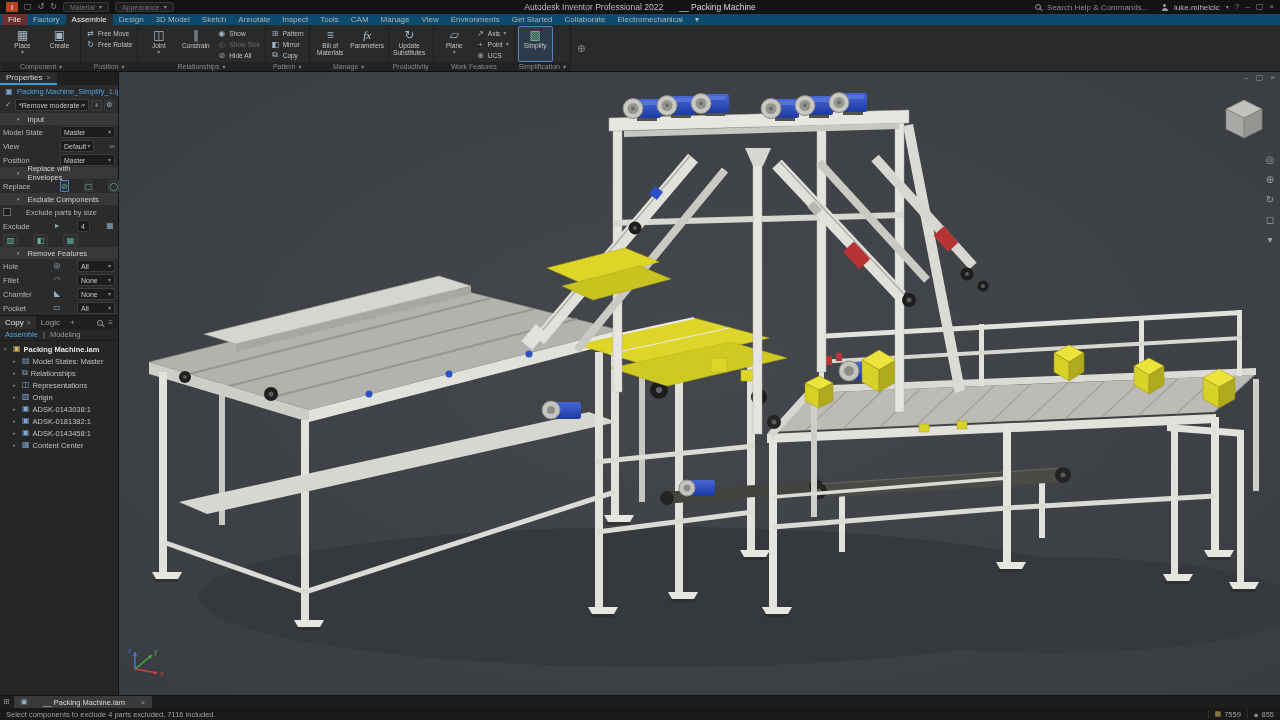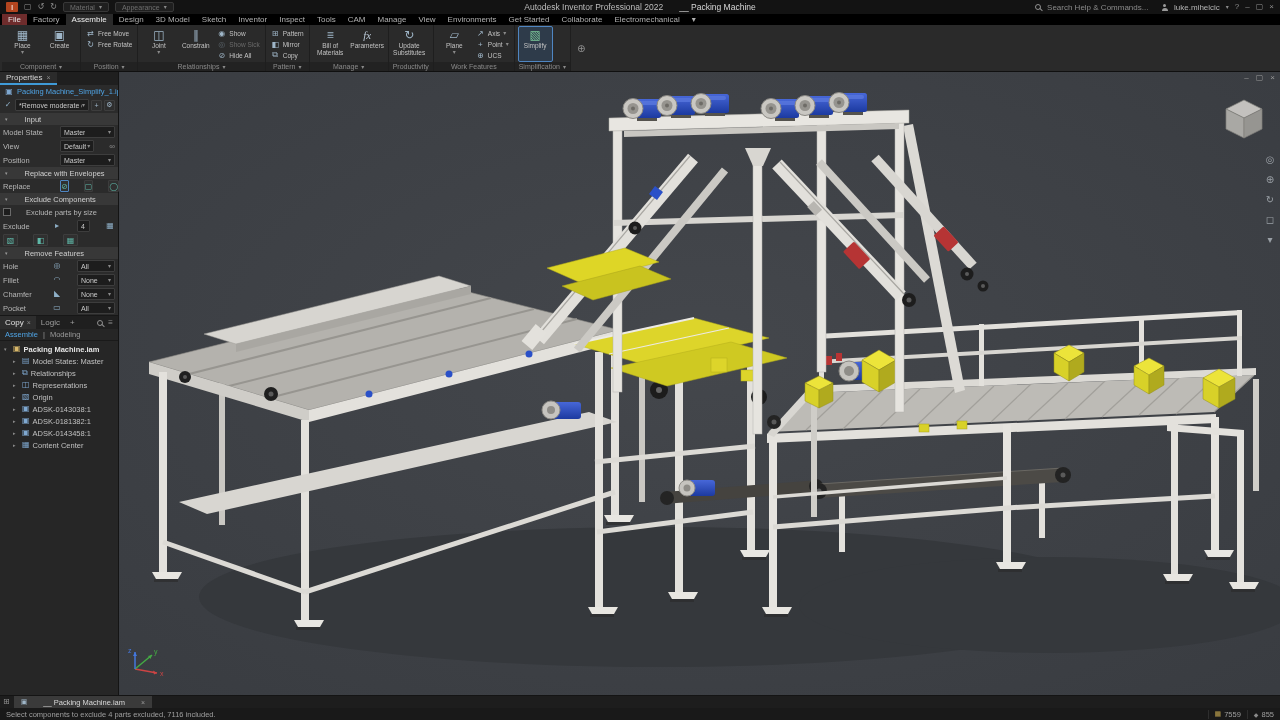--- a/index.html
+++ b/index.html
@@ -18,21 +18,21 @@
   .mag { width:6px; height:6px; border:1px solid #8f8f8f; border-radius:50%; position:relative; display:inline-block; }
   .mag::after { content:""; position:absolute; width:4px; height:1px; background:#8f8f8f; transform:rotate(45deg); right:-3px; bottom:-1px; }
   .searchin { background:transparent; border:none; outline:none; color:#9a9a9a; font-size:8px; width:108px; font-family:inherit; }
   .searchin::placeholder { color:#8a8a8a; }
   .personicon { width:7px; height:7px; position:relative; display:inline-block; }
   .personicon::before { content:""; position:absolute; top:0; left:2px; width:3px; height:3px; border-radius:50%; background:#9a9a9a; }
   .personicon::after { content:""; position:absolute; bottom:0; left:0.5px; width:6px; height:3px; border-radius:3px 3px 0 0; background:#9a9a9a; }
   .uname { color:#b5b5b5; font-size:8px; }
 
   
-  .ribbon-tabs { position:absolute; top:14px; left:0; right:0; height:11px; background:#000000; display:flex; align-items:stretch; padding-left:2px; font-size:8px; color:#b0b0b0; }
+  .ribbon-tabs { position:absolute; top:14px; left:0; right:0; height:11px; background:#0c4a6e; display:flex; align-items:stretch; padding-left:2px; font-size:8px; color:#b0b0b0; }
   .rtab { padding:0 6px; display:flex; align-items:center; white-space:nowrap; }
   .rtab.file { background:#6e2c2c; color:#e2e2e2; }
   .rtab.active { background:#2a2a2a; color:#ededed; }
 
   
   .ribbon { position:absolute; top:25px; left:0; right:0; height:47px; background:#2a2a2a; border-bottom:1px solid #101010; display:flex; align-items:stretch; padding-left:2px; }
   .rgroup { display:flex; flex-direction:column; border-right:1px solid #1e1e1e; }
   .rtools { flex:1; display:flex; align-items:stretch; padding:1px 3px 0 3px; gap:2px; }
   .rlabel { height:9px; background:#222222; color:#8a8a8a; font-size:7px; display:flex; align-items:center; justify-content:center; gap:3px; padding:0 4px; white-space:nowrap; }
   .tl { width:35px; display:flex; flex-direction:column; align-items:center; color:#c3c3c3; font-size:6.5px; text-align:center; line-height:1.1; padding-top:1px; border-radius:2px; border:1px solid transparent; }
@@ -52,21 +52,21 @@
   .props { background:#2b2b2b; border-bottom:1px solid #171717; }
   .props-tabs { height:13px; background:#1f1f1f; display:flex; align-items:center; font-size:8px; }
   .ptab { padding:0 6px; height:100%; display:flex; align-items:center; gap:4px; color:#d6d6d6; border-bottom:2px solid #3f9bd8; background:#2b2b2b; }
   .ptab .x { color:#8a8a8a; font-size:7px; }
   .partname { color:#4fa3e3; font-size:7.5px; padding:2px 4px; display:flex; gap:3px; align-items:center; white-space:nowrap; overflow:hidden; }
   .partname .pic { color:#7fa8d0; }
   .preset-row { display:flex; align-items:center; gap:2px; padding:1px 3px 2px 3px; }
   .dd { flex:1; min-width:0; background:#1d1d1d; border:1px solid #3d3d3d; height:12px; display:flex; align-items:center; justify-content:space-between; padding:0 3px; font-size:7px; color:#c9c9c9; border-radius:1px; }
   .ddv { overflow:hidden; white-space:nowrap; }
   .sq { width:11px; height:11px; border:1px solid #3d3d3d; background:#2e2e2e; color:#9fb6c8; font-size:7px; display:flex; align-items:center; justify-content:center; border-radius:1px; }
-  .sec { height:12px; background:#383838; color:#cfcfcf; display:flex; align-items:center; gap:17px; padding:0 5px; font-size:7.5px; }
+  .sec { height:12px; background:#383838; color:#cfcfcf; display:flex; align-items:center; gap:8px; padding:0 17px; font-size:7.5px; }
   .sec .tri { font-size:5px; color:#9a9a9a; }
   .prow { display:flex; align-items:center; height:14px; padding:0 3px; gap:15px; font-size:7.5px; color:#b5b5b5; }
   .plabel { width:42px; flex:none; white-space:nowrap; overflow:hidden; }
   .plabel.narrow { width:34px; }
   .pic { width:10px; flex:none; color:#8fb0c8; font-size:8px; text-align:center; line-height:1; }
   .cb { width:8px; height:8px; border:1px solid #6a6a6a; background:#1d1d1d; flex:none; }
   .ibtn { width:15px; height:12px; border:1px solid #3d3d3d; background:#303030; display:flex; align-items:center; justify-content:center; color:#5fb8a8; font-size:8px; border-radius:1px; }
   .ibtn.first { border-color:#4f86c2; }
   .linkic { color:#8a8a8a; font-size:8px; }
 
@@ -143,21 +143,21 @@
   </div>
 </div>
 
 <div class="ribbon-tabs">
   <span class="rtab file">File</span>
   <span class="rtab">Factory</span>
   <span class="rtab active">Assemble</span>
   <span class="rtab">Design</span>
   <span class="rtab">3D Model</span>
   <span class="rtab">Sketch</span>
-  <span class="rtab">Inventor</span>
+  <span class="rtab">Annotate</span>
   <span class="rtab">Inspect</span>
   <span class="rtab">Tools</span>
   <span class="rtab">CAM</span>
   <span class="rtab">Manage</span>
   <span class="rtab">View</span>
   <span class="rtab">Environments</span>
   <span class="rtab">Get Started</span>
   <span class="rtab">Collaborate</span>
   <span class="rtab">Electromechanical</span>
   <span class="rtab">▾</span>

